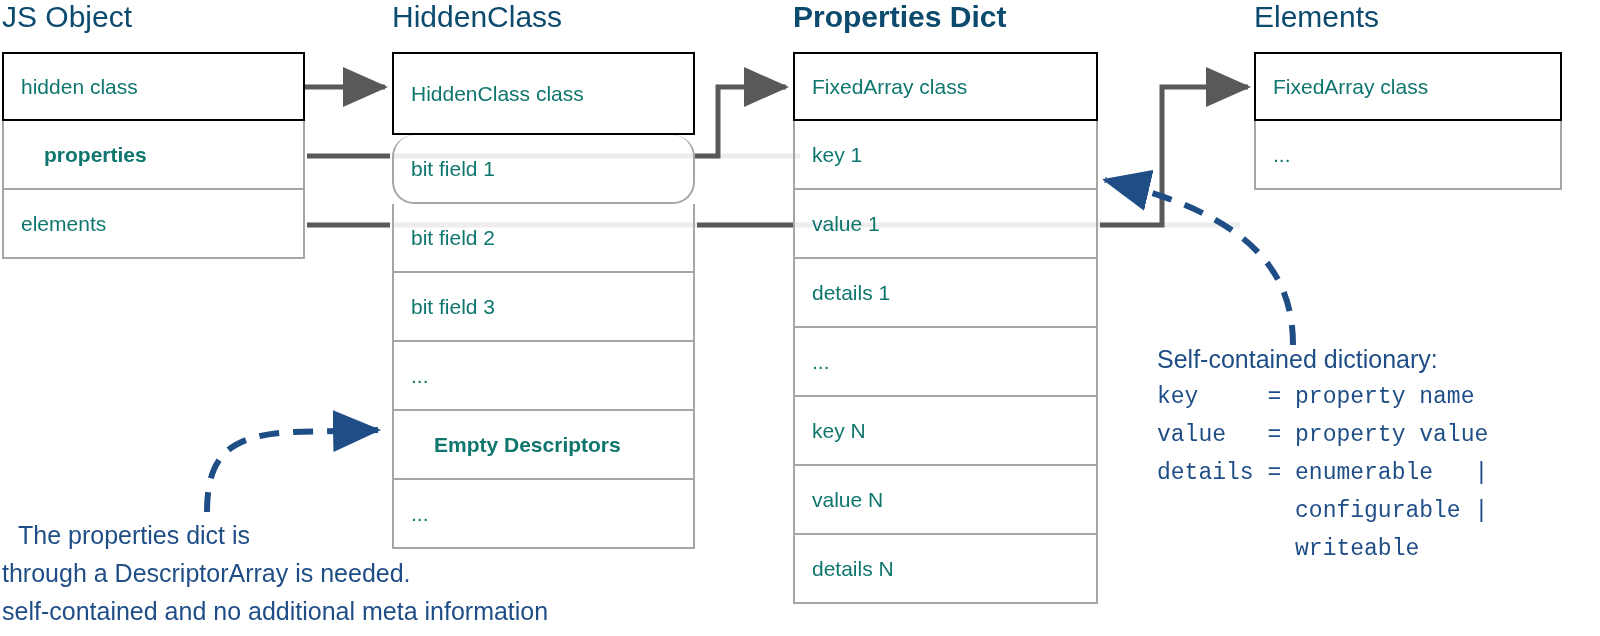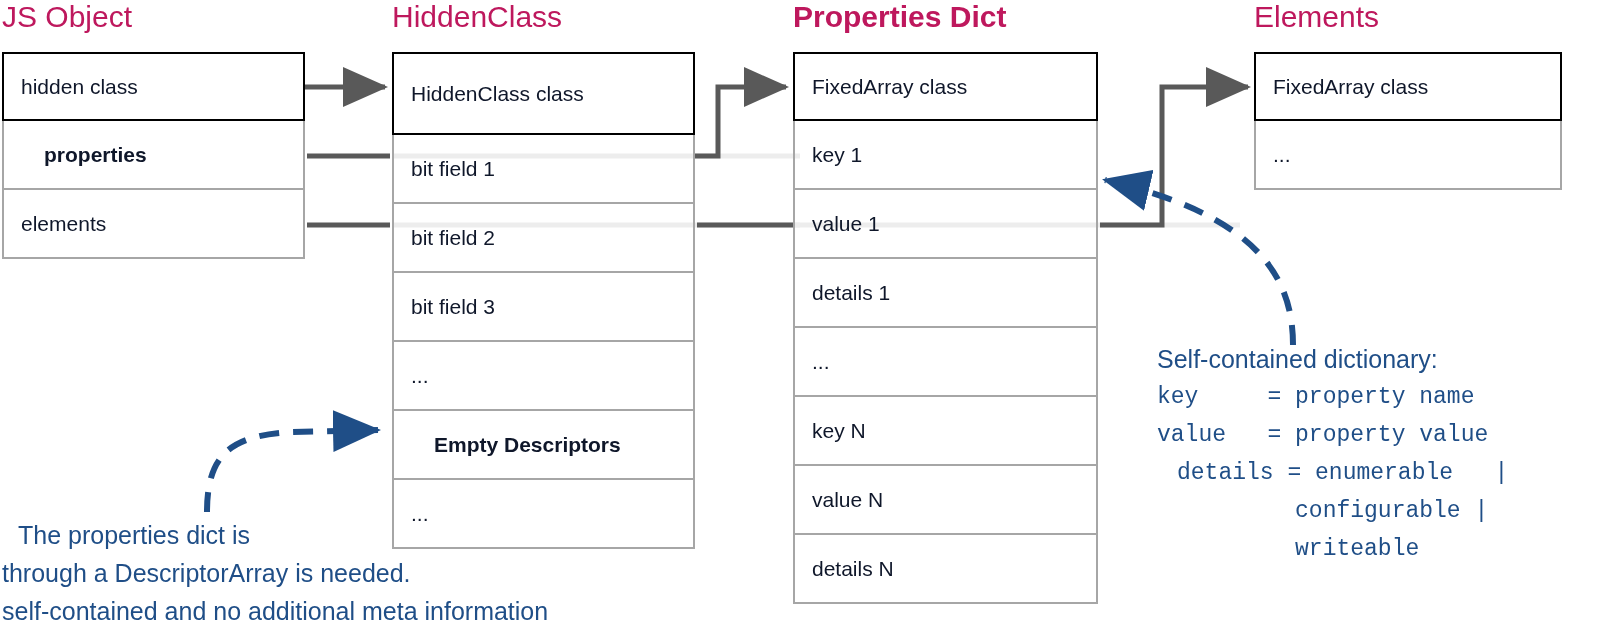--- a/index.html
+++ b/index.html
@@ -32,41 +32,41 @@
     pointer-events: none;
     z-index: 1;
   }
 
   
   .col-header {
     position: absolute;
     font-size: 30px;
     line-height: 34px;
     white-space: nowrap;
-    color: #be185d;
+    color: #0c4a6e;
   }
   .col-header.bold { font-weight: bold; }
 
   
   .struct {
     position: absolute;
     box-sizing: border-box;
     background: transparent;
     z-index: 2;
   }
   .struct .row {
     box-sizing: border-box;
     border-left: 2px solid #a6a6a6;
     border-right: 2px solid #a6a6a6;
     border-bottom: 2px solid #a6a6a6;
     display: flex;
     align-items: center;
     padding-left: 17px;
     font-size: 21px;
-    color: #0f172a;
+    color: #0f766e;
     background: transparent;
   }
   .struct .row.head {
     border: 2px solid #000000;
     background: #ffffff;
   }
   .struct .row.bold { font-weight: bold; padding-left: 40px; }
   .struct .row .rowtext { position: relative; z-index: 3; }
 
   
@@ -157,21 +157,21 @@
     </div>
     <div class="row" style="height:69px;">
       <span class="rowtext">elements</span>
     </div>
   </div>
 
   <div class="struct" style="left:392px; top:52px; width:303px;">
     <div class="row head" style="height:83px;">
       <span class="rowtext">HiddenClass class</span>
     </div>
-    <div class="row" style="height:69px;">
+    <div class="row" style="height:69px;border-radius:22px;">
       <span class="rowtext">bit field 1</span>
     </div>
     <div class="row" style="height:69px;">
       <span class="rowtext">bit field 2</span>
     </div>
     <div class="row" style="height:69px;">
       <span class="rowtext">bit field 3</span>
     </div>
     <div class="row" style="height:69px;">
       <span class="rowtext">...</span>
@@ -223,18 +223,18 @@
   <div class="note-block" style="left:2px; top:516px;">
     <div class="note sans" style="position:relative; left:16px; top:0;">The properties dict is</div>
     <div class="note sans" style="position:relative; left:0; top:0;">through a DescriptorArray is needed.</div>
     <div class="note sans" style="position:relative; left:0; top:0;">self-contained and no additional meta information</div>
   </div>
 
   <div class="note-block" style="left:1157px; top:340px;">
     <div class="note sans" style="position:relative;">Self-contained dictionary:</div>
     <div class="note mono" style="position:relative;">key     = property name</div>
     <div class="note mono" style="position:relative;">value   = property value</div>
-    <div class="note mono" style="position:relative;margin-left:20px;">details = enumerable   |</div>
+    <div class="note mono" style="position:relative;">details = enumerable   |</div>
     <div class="note mono" style="position:relative;">          configurable |</div>
     <div class="note mono" style="position:relative;">          writeable</div>
   </div>
 
 </div>
 
 </body></html>

